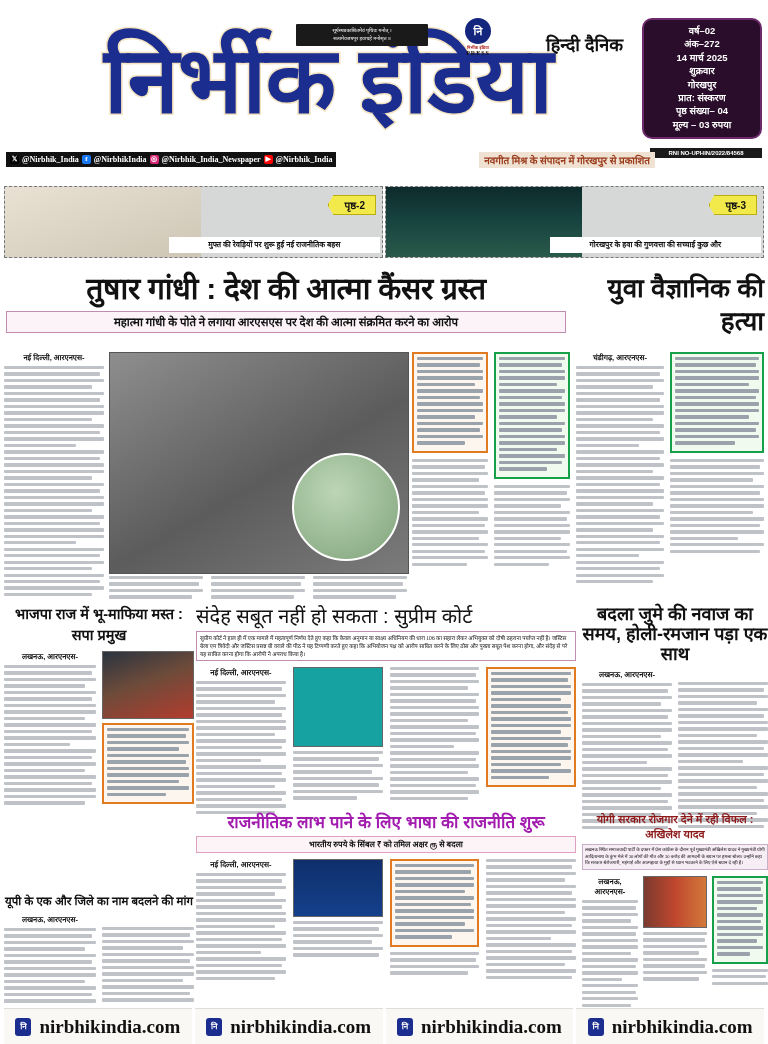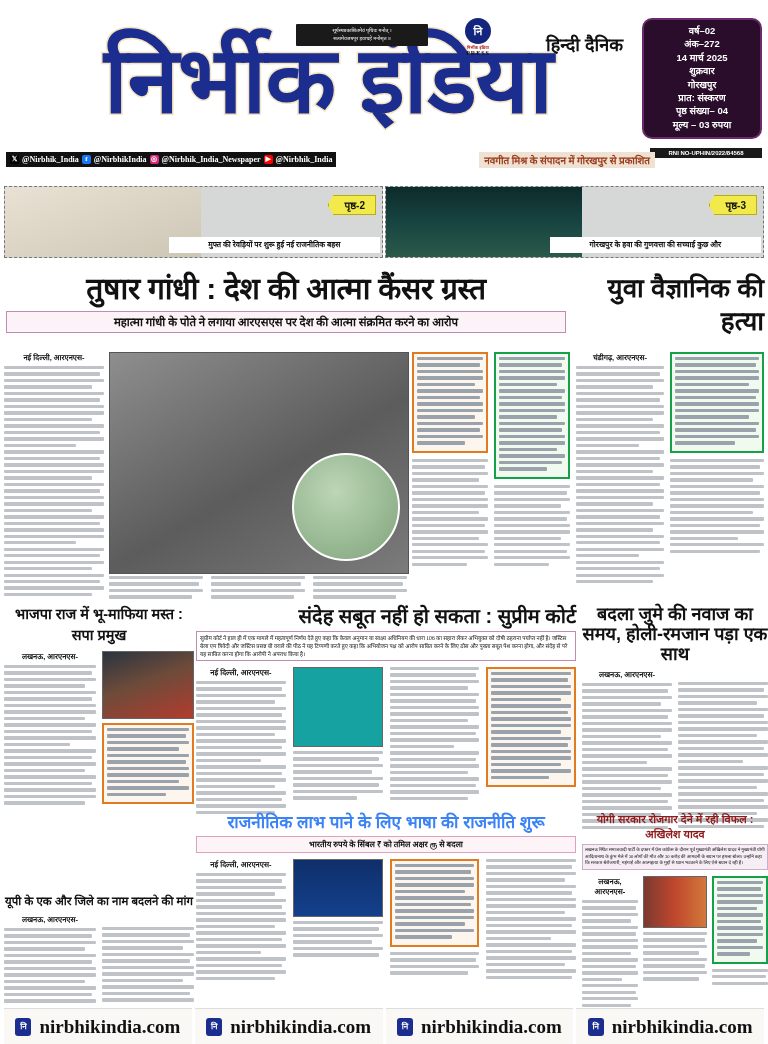--- a/index.html
+++ b/index.html
@@ -74,33 +74,33 @@
   .box-orange{border:2px solid #e07b22;background:#fdf6ef;padding:3px;}
   .box-green{border:2px solid #17a04a;background:#f0faef;padding:3px;}
   .box-green .ft-line,.box-orange .ft-line{background:#9aa3ab;}
 
   
   .band2{position:absolute;left:4px;top:604px;width:760px;}
   .hl-left{position:absolute;left:0;top:0;width:190px;text-align:center;}
   .hl-left h3{margin:0;font-family:"Liberation Sans",sans-serif;font-weight:bold;font-size:14.5px;
       line-height:21px;color:#111;}
   .hl-mid{position:absolute;left:192px;top:0;width:380px;}
-  .hl-mid h3{margin:0;font-family:"Liberation Sans",sans-serif;font-weight:bold;font-size:20px;
-      line-height:24px;text-align:right;color:#111;}
+  .hl-mid h3{margin:0;font-family:"Liberation Sans",sans-serif;font-weight:normal;font-size:20px;
+      line-height:24px;text-align:left;color:#111;}
   .hl-mid .standfirst{margin-top:3px;border:1px solid #c08cb0;background:#fff;font-size:5.6px;
       line-height:8px;padding:2px 3px;}
   .hl-right{position:absolute;left:578px;top:0;width:186px;text-align:center;}
   .hl-right h3{margin:0;font-family:"Liberation Sans",sans-serif;font-weight:bold;font-size:18px;
       line-height:20px;color:#111;}
 
   
   .band3{position:absolute;left:4px;top:812px;width:760px;}
   .hl3-mid{position:absolute;left:192px;top:0;width:380px;}
   .hl3-mid h3{margin:0;font-family:"Liberation Sans",sans-serif;font-weight:bold;font-size:17px;
-      line-height:21px;text-align:center;color:#3b82f6;}
+      line-height:21px;text-align:center;color:#a21caf;}
   .hl3-mid .standfirst{margin-top:3px;border:1px solid #e0a0c0;background:#fdf4f8;font-size:8px;
       line-height:11px;padding:2px 3px;text-align:center;font-weight:bold;}
   .hl3-right{position:absolute;left:578px;top:0;width:186px;}
   .hl3-right h3{margin:0;font-family:"Liberation Sans",sans-serif;font-weight:bold;font-size:11px;
       line-height:15px;text-align:center;color:#8e1b1b;}
   .hl3-right .standfirst{margin-top:2px;border:1px solid #c9b0c9;background:#f6eef4;font-size:4.6px;
       line-height:6.6px;padding:2px;}
   .hl3-left{position:absolute;left:0;top:81px;width:190px;}
   .hl3-left h3{margin:0;font-family:"Liberation Sans",sans-serif;font-weight:bold;font-size:11.5px;
       line-height:16px;text-align:center;color:#111;}

